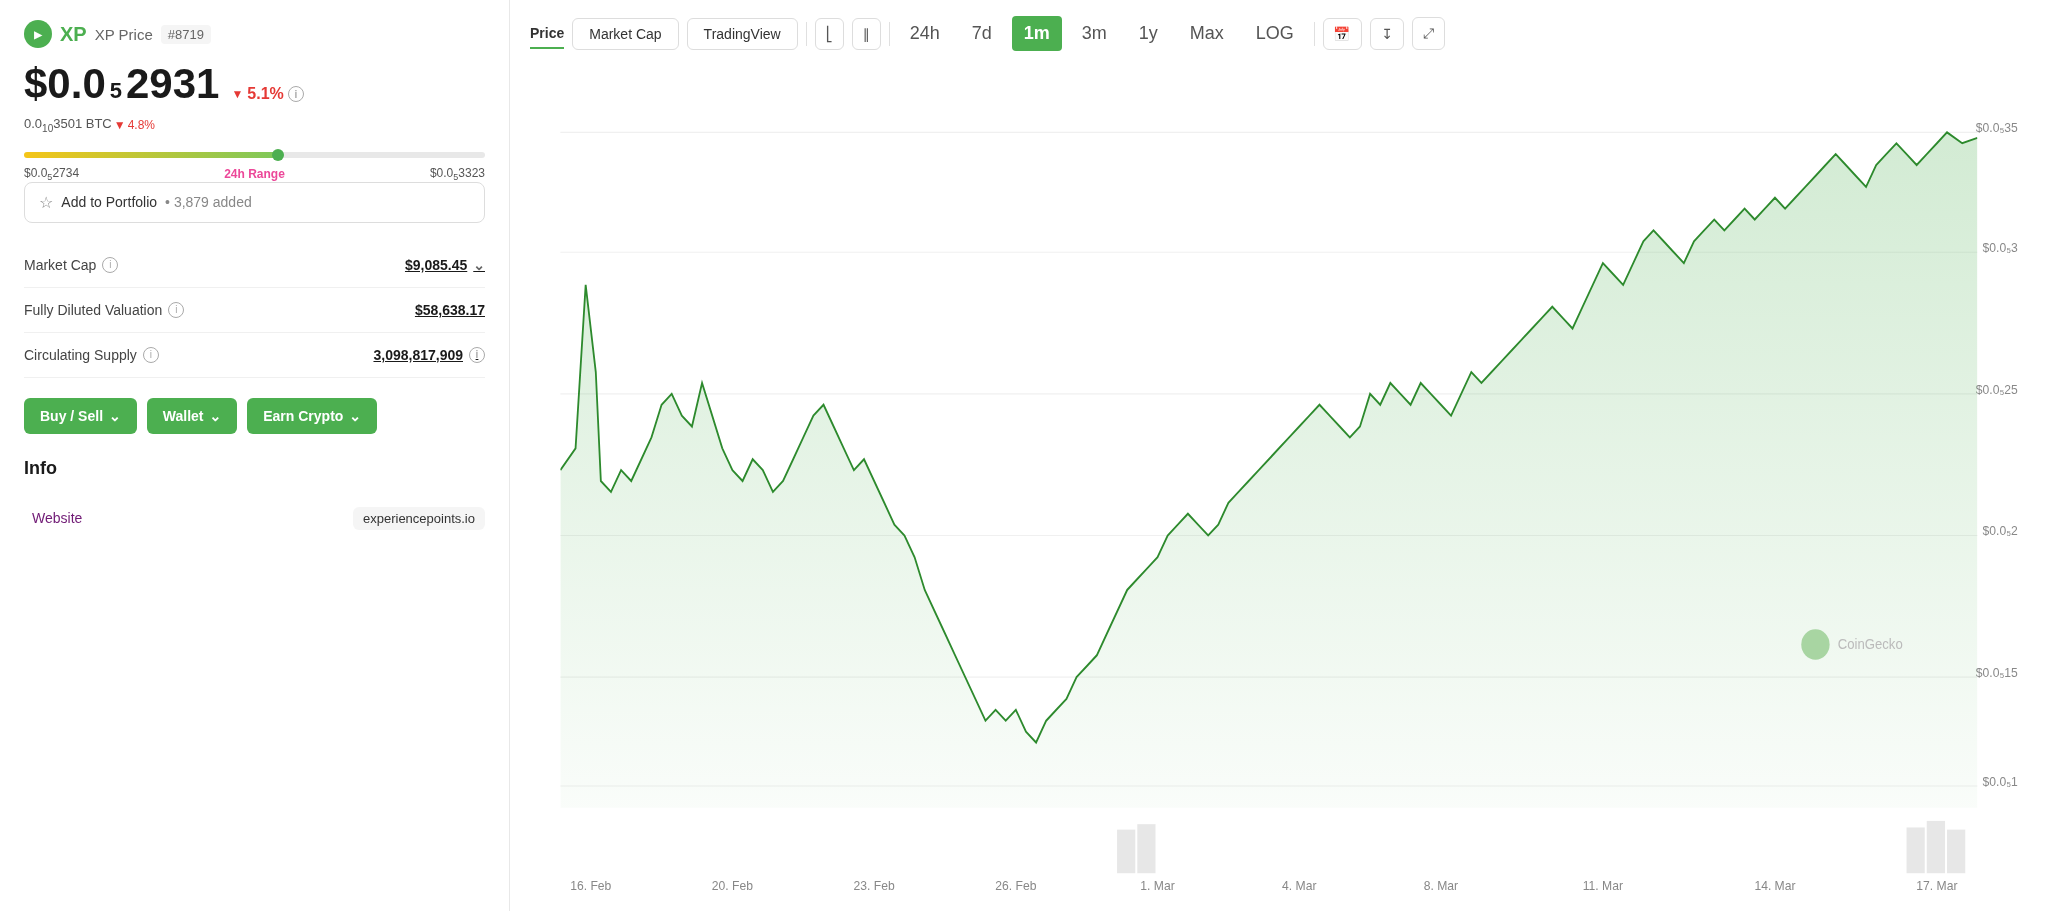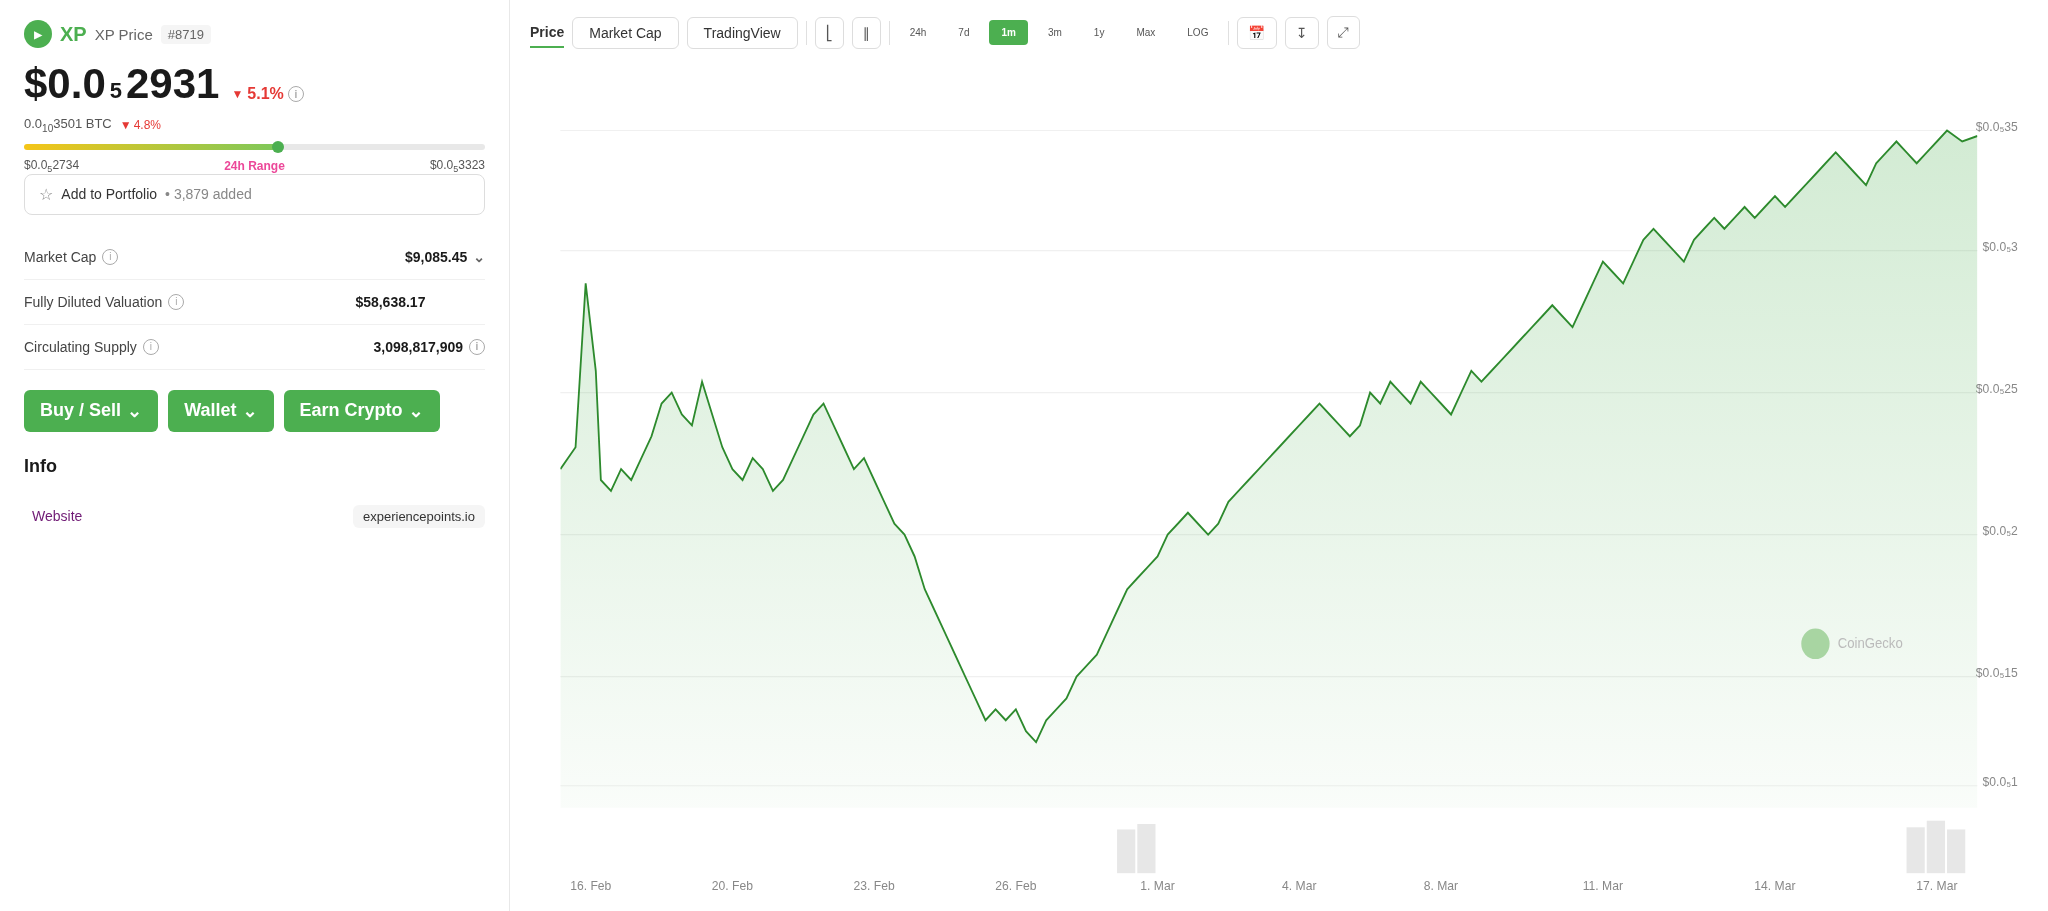--- a/index.html
+++ b/index.html
@@ -14,56 +14,56 @@
     .coin-logo { width: 28px; height: 28px; background: #4caf50; border-radius: 50%; display: flex; align-items: center; justify-content: center; color: white; font-weight: bold; font-size: 10px; }
     .coin-symbol { color: #4caf50; font-weight: 700; font-size: 20px; }
     .coin-name { color: #666; font-size: 15px; }
     .coin-rank { background: #f5f5f5; color: #666; padding: 2px 7px; border-radius: 4px; font-size: 13px; }
     
     .price-main { font-size: 42px; font-weight: 700; color: #1a1a1a; display: flex; align-items: baseline; gap: 4px; margin-bottom: 4px; }
     .price-change { display: flex; align-items: center; gap: 4px; color: #e53935; font-size: 16px; font-weight: 600; }
     .arrow-down { color: #e53935; font-size: 12px; }
     .info-icon { display: inline-flex; align-items: center; justify-content: center; width: 16px; height: 16px; border: 1px solid #aaa; border-radius: 50%; color: #aaa; font-size: 10px; cursor: pointer; }
     
-    .btc-price { color: #555; font-size: 13px; margin-bottom: 10px; display: flex; align-items: center; gap: 8px; }
+    .btc-price { color: #555; font-size: 13px; margin-bottom: 18px; display: flex; align-items: center; gap: 2px; }
     .btc-change { color: #e53935; font-size: 12px; display: flex; align-items: center; gap: 2px; }
     
     .range-bar-container { }
     .range-labels { display: flex; justify-content: space-between; align-items: center; margin-top: 6px; font-size: 12px; color: #555; }
     .range-center { color: #ec4899; font-weight: bold; }
     
     .add-portfolio { display: flex; align-items: center; gap: 8px; border: 1px solid #ddd; border-radius: 8px; padding: 10px 14px; cursor: pointer; margin-bottom: 20px; color: #333; font-size: 14px; }
     .star-icon { font-size: 16px; color: #888; }
     .portfolio-count { color: #888; }
     
     .stats-table { width: 100%; border-collapse: collapse; margin-bottom: 20px; }
     .stats-table tr { border-bottom: 1px solid #f0f0f0; }
     .stats-table td { padding: 14px 0; font-size: 14px; }
     .stats-table td:first-child { color: #444; }
-    .stats-table td:last-child { text-align: center; font-weight: 600; color: #1a1a1a; }
+    .stats-table td:last-child { text-align: right; font-weight: 600; color: #1a1a1a; text-decoration: underline; }
     .stat-label { display: flex; align-items: center; gap: 6px; }
     .stat-value { display: flex; align-items: center; justify-content: flex-end; gap: 6px; }
     .chevron-down { color: #666; font-size: 14px; }
     
     .action-buttons { display: flex; gap: 10px; margin-bottom: 24px; }
-    .btn-green { background: #4caf50; color: white; border: none; border-radius: 6px; padding: 10px 16px; font-size: 18px; font-weight: 600; cursor: pointer; display: flex; align-items: center; gap: 6px; }
+    .btn-green { background: #4caf50; color: white; border: none; border-radius: 6px; padding: 10px 16px; font-size: 14px; font-weight: 600; cursor: pointer; display: flex; align-items: center; gap: 6px; }
     
     .info-section h3 { font-size: 18px; font-weight: 700; margin-bottom: 20px; }
     .info-row { display: flex; justify-content: space-between; align-items: center; padding: 8px 0; font-size: 14px; }
     .info-row .label { color: #701a75; margin-left: 8px; }
     .info-row .value { background: #f5f5f5; padding: 4px 10px; border-radius: 6px; font-size: 13px; color: #333; }
     
     
     .right-panel { flex: 1; padding: 16px 20px; display: flex; flex-direction: column; }
     
     .chart-controls { display: flex; align-items: center; gap: 8px; margin-bottom: 16px; flex-wrap: wrap; }
     .chart-tab { padding: 7px 16px; border: 1px solid #ddd; border-radius: 6px; background: white; cursor: pointer; font-size: 14px; color: #333; font-weight: 500; }
     .chart-tab-underline { padding: 7px 0; background: none; border: none; cursor: pointer; font-size: 14px; color: #333; font-weight: 500; border-bottom: 2px solid #4caf50; }
     .icon-btn { padding: 7px 10px; border: 1px solid #ddd; border-radius: 6px; background: white; cursor: pointer; font-size: 14px; color: #555; }
-    .time-btn { padding: 7px 12px; border: none; background: none; cursor: pointer; font-size: 10px; color: #555; border-radius: 4px; }
+    .time-btn { padding: 7px 12px; border: none; background: none; cursor: pointer; font-size: 18px; color: #555; border-radius: 4px; }
     .time-btn.active { background: #4caf50; color: white; border-radius: 4px; font-weight: 600; }
     .separator { width: 1px; height: 24px; background: #e0e0e0; }
     
     .chart-area { flex: 1; position: relative; border: none; }
     
     
     .chart-svg { width: 100%; height: 100%; }
     
     .y-label { font-size: 12px; fill: #888; }
     .x-label { font-size: 12px; fill: #888; }

